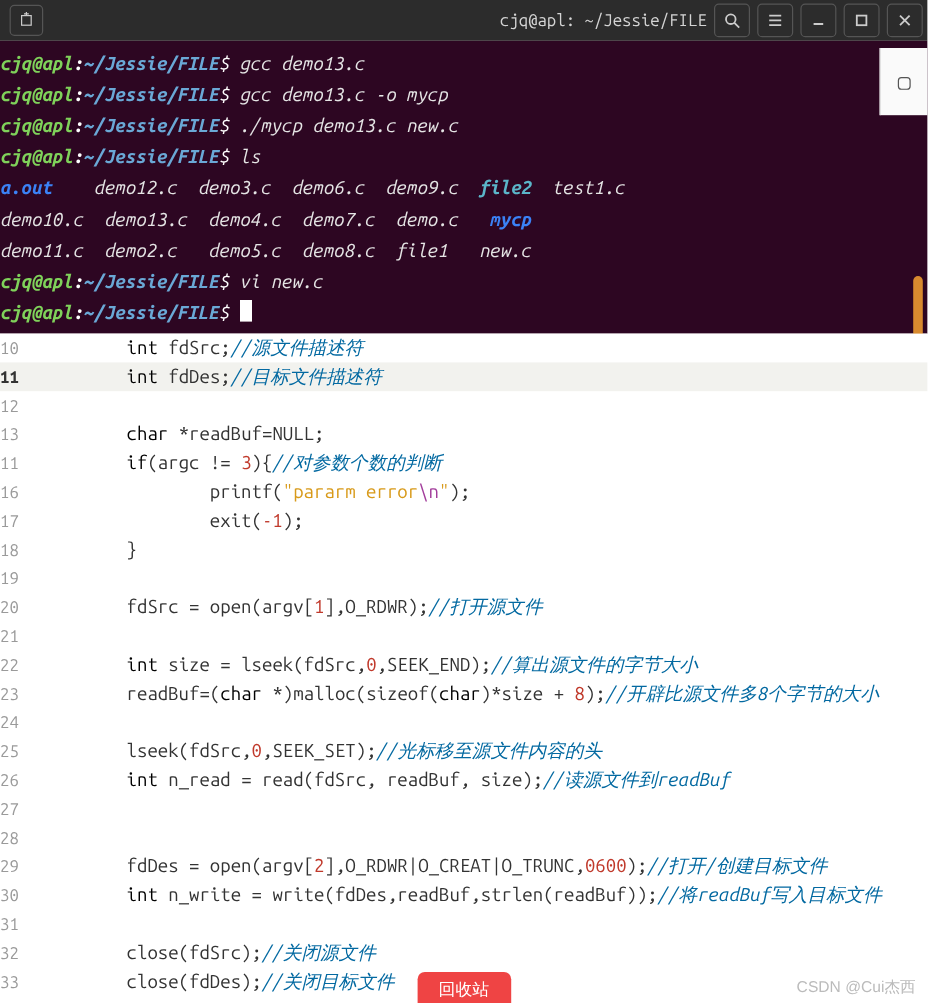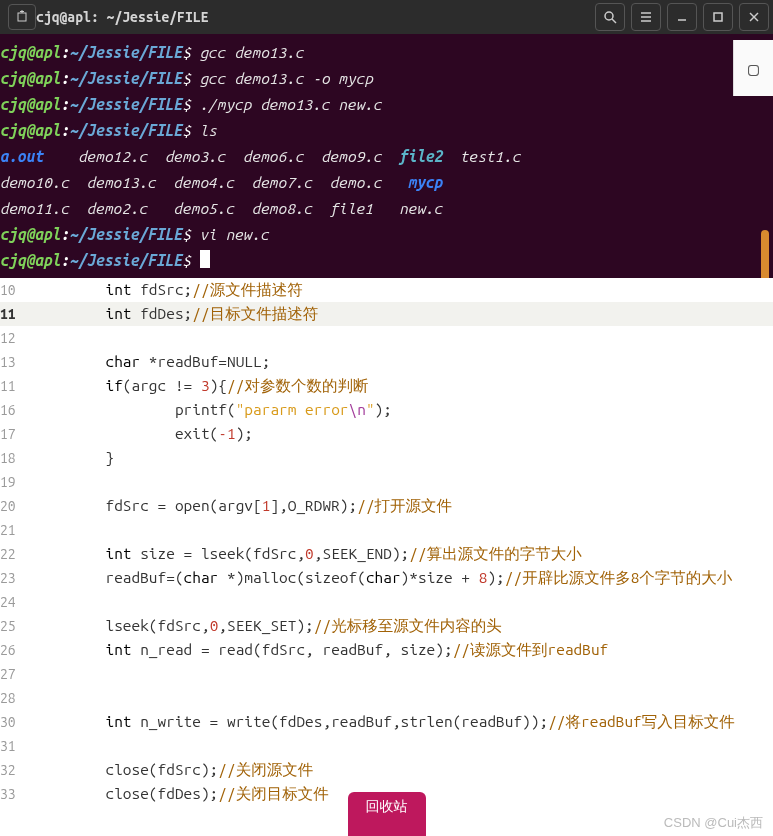--- a/index.html
+++ b/index.html
@@ -1,20 +1,20 @@
 <!DOCTYPE html>
 <html><head>
   <meta charset="utf-8">
   <style>
     * { margin: 0; padding: 0; box-sizing: border-box; }
     body { font-family: 'Ubuntu Mono','Courier New',monospace; font-size: 15px; background: #fff; width: 773px; height: 836px; overflow: hidden; position: relative; }
 
     .titlebar { height: 34px; background: #2c2c2c; display: flex; align-items: center; color: #d4d4d4; font-size: 14px; padding: 0 4px; }
     .titlebar .newtab { width: 28px; height: 26px; border: 1px solid #555; border-radius: 4px; display: flex; align-items: center; justify-content: center; margin-left: 4px; }
-    .titlebar .title { flex: 1; text-align: left; font-weight: bold; }
+    .titlebar .title { flex: 1; text-align: right; font-weight: normal; }
     .titlebar .btn { width: 30px; height: 28px; border: 1px solid #555; border-radius: 4px; display: flex; align-items: center; justify-content: center; margin-left: 6px; color: #ccc; font-size: 14px; }
 
     .terminal { background: #2d0622; color: #eee; padding: 6px 0 4px 0; position: relative; }
     .term-line { white-space: pre; line-height: 26px; font-size: 15.5px; font-style: italic; }
     .t-user{color:#7fd25a;font-weight:bold}
     .t-col{color:#fff;font-weight:bold}
     .t-path{color:#6aa8d6;font-weight:bold}
     .t-dollar{color:#fff}
     .t-cmd{color:#e5e5e5}
     .t-exec{color:#3b82f6;font-weight:bold}
@@ -25,23 +25,23 @@
     .editor { background:#fff; position:relative; }
     .code-row { display:flex; line-height:24px; }
     .gutter { width:36px; text-align:left; padding-right:10px; color:#9a9a9a; font-size:14px; user-select:none; }
     .gutter.hl { color:#333; font-weight:bold; }
     .row-hl { background:#f2f2ee; }
     .code-cell { flex:1; white-space:pre; font-size:15.5px; color:#333; }
     .kw{color:#000000;font-weight:normal}
     .num{color:#c0392b}
     .str{color:#d89a1a}
     .esc{color:#a23d9b}
-    .cmt{color:#a16207;}
+    .cmt{color:#0369a1;font-style:italic}
 
-    .dark-pill { position:absolute; bottom:0; left:50%; transform:translateX(-50%); background:#be185d; color:#fff; padding:6px 18px 20px 18px; border-radius:6px 6px 0 0; font-size:14px; font-family:sans-serif; }
+    .dark-pill { position:absolute; bottom:0; left:50%; transform:translateX(-50%); background:#ef4444; color:#fff; padding:6px 18px 2px 18px; border-radius:6px 6px 0 0; font-size:14px; font-family:sans-serif; }
     .watermark { position:absolute; right:10px; bottom:4px; color:#bbb; font-size:13px; font-family:sans-serif; }
     .rpanel-hint { position:absolute; right:0; top:40px; width:40px; height:56px; background:#fafafa; border-left:1px solid #ddd; display:flex; align-items:center; justify-content:center; color:#555; font-size:18px; }
   </style>
 </head>
 <body>
 
 <div class="titlebar">
   <div class="newtab">
       <svg width="14" height="14" viewBox="0 0 14 14">
         <rect x="3" y="3" width="8" height="8" fill="none" stroke="#ccc"></rect>
@@ -163,20 +163,24 @@
     </div>
     <div class="code-row">
       <div class="gutter">27</div>
       <div class="code-cell"><span></span></div>
     </div>
     <div class="code-row">
       <div class="gutter">28</div>
       <div class="code-cell"><span></span></div>
     </div>
     <div class="code-row">
+      <div class="gutter">29</div>
+      <div class="code-cell"><span>        </span><span>fdDes = open(argv[</span><span class="num">2</span><span>],O_RDWR|O_CREAT|O_TRUNC,</span><span class="num">0600</span><span>);</span><span class="cmt">//打开/创建目标文件</span></div>
+    </div>
+    <div class="code-row">
       <div class="gutter">30</div>
       <div class="code-cell"><span>        </span><span class="kw">int</span><span> n_write = write(fdDes,readBuf,strlen(readBuf));</span><span class="cmt">//将readBuf写入目标文件</span></div>
     </div>
     <div class="code-row">
       <div class="gutter">31</div>
       <div class="code-cell"><span></span></div>
     </div>
     <div class="code-row">
       <div class="gutter">32</div>
       <div class="code-cell"><span>        </span><span>close(fdSrc);</span><span class="cmt">//关闭源文件</span></div>

